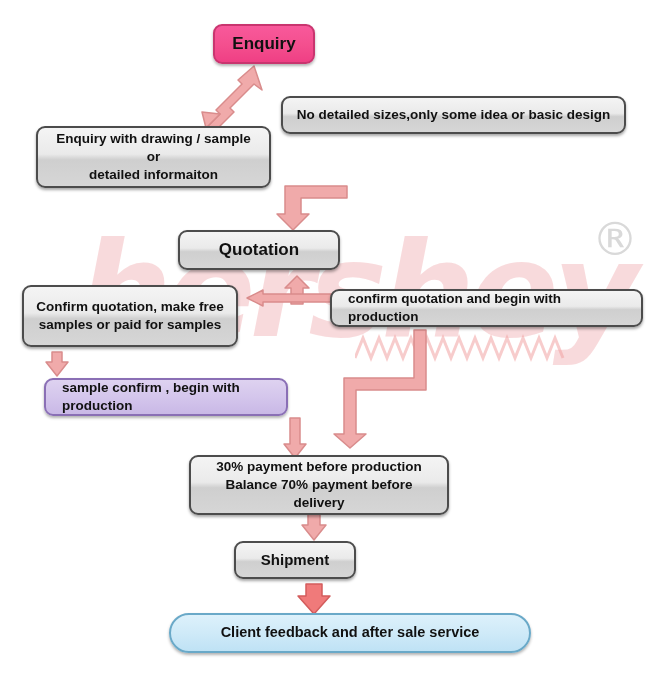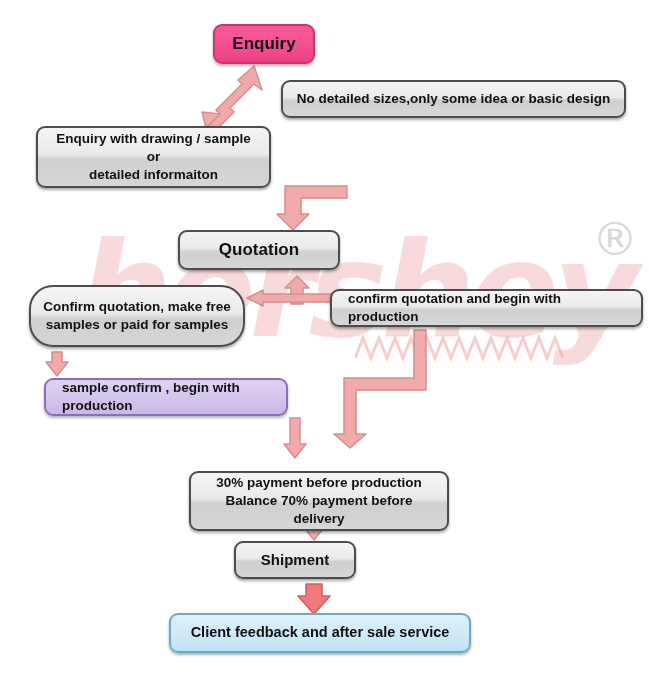--- a/index.html
+++ b/index.html
@@ -173,35 +173,35 @@
   </div>
 
   <div class="arrow" style="left:296px; top:584px;">
     <svg width="36" height="32" viewBox="0 0 36 32">
       <path d="M 10,0 L 26,0 L 26,12 L 34,12 L 18,30 L 2,12 L 10,12 Z" fill="#f07a7a" stroke="#d35c5c" stroke-width="1.5" stroke-linejoin="round"></path>
     </svg>
   </div>
 
   <div class="node pink" style="left:213px; top:24px; width:102px; height:40px; font-size:17px;">Enquiry</div>
 
-  <div class="node gray" style="left:281px; top:80px; width:345px; height:38px; font-size:13.5px;">No detailed sizes,only some idea or basic design</div>
+  <div class="node gray" style="left:281px; top:96px; width:345px; height:38px; font-size:13.5px;">No detailed sizes,only some idea or basic design</div>
 
   <div class="node gray" style="left:36px; top:126px; width:235px; height:62px; font-size:13.5px;">Enquiry with drawing / sample or
 detailed informaiton</div>
 
 
   <div class="node gray" style="left:178px; top:230px; width:162px; height:40px; font-size:17px;">Quotation</div>
 
-  <div class="node gray" style="left:29px; top:285px; width:216px; height:62px; font-size:13.5px;border-radius:24px;">Confirm quotation, make free
+  <div class="node gray" style="left:22px; top:285px; width:216px; height:62px; font-size:13.5px;">Confirm quotation, make free
 samples  or paid for samples</div>
 
   <div class="node gray left-align" style="left:330px; top:289px; width:313px; height:38px; font-size:13.5px;">confirm quotation and begin with production</div>
 
   <div class="node purple left-align" style="left:44px; top:378px; width:244px; height:38px; font-size:13.5px;">sample confirm , begin with production</div>
 
-  <div class="node gray" style="left:189px; top:455px; width:260px; height:60px; font-size:13.5px;margin-top:16px;">30% payment before production
+  <div class="node gray" style="left:189px; top:455px; width:260px; height:60px; font-size:13.5px;">30% payment before production
 Balance 70% payment before delivery</div>
 
   <div class="node gray" style="left:234px; top:541px; width:122px; height:38px; font-size:15px;">Shipment</div>
 
-  <div class="node blue" style="left:169px; top:613px; width:302px; height:40px; font-size:14.5px;">Client feedback and after sale service</div>
+  <div class="node blue" style="left:169px; top:613px; width:362px; height:40px; font-size:14.5px;border-radius:20px;">Client feedback and after sale service</div>
 
 </div>
 
 </body></html>

